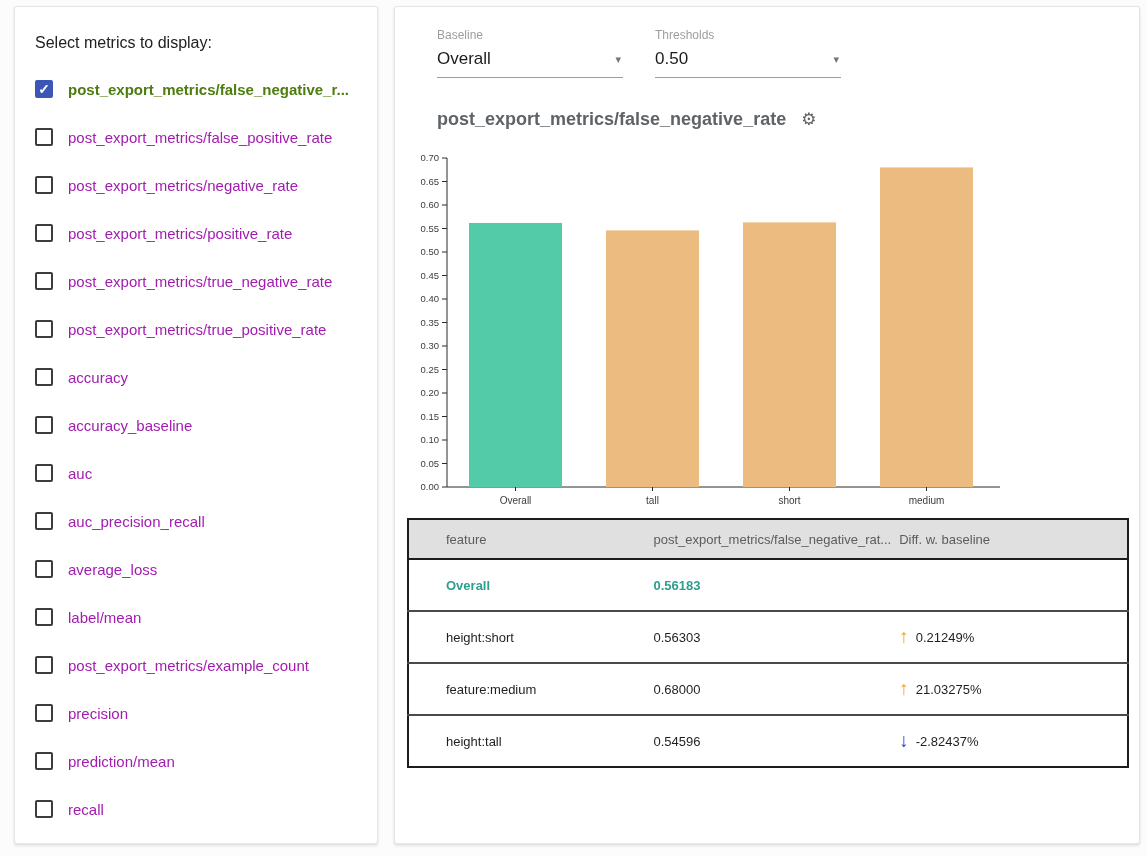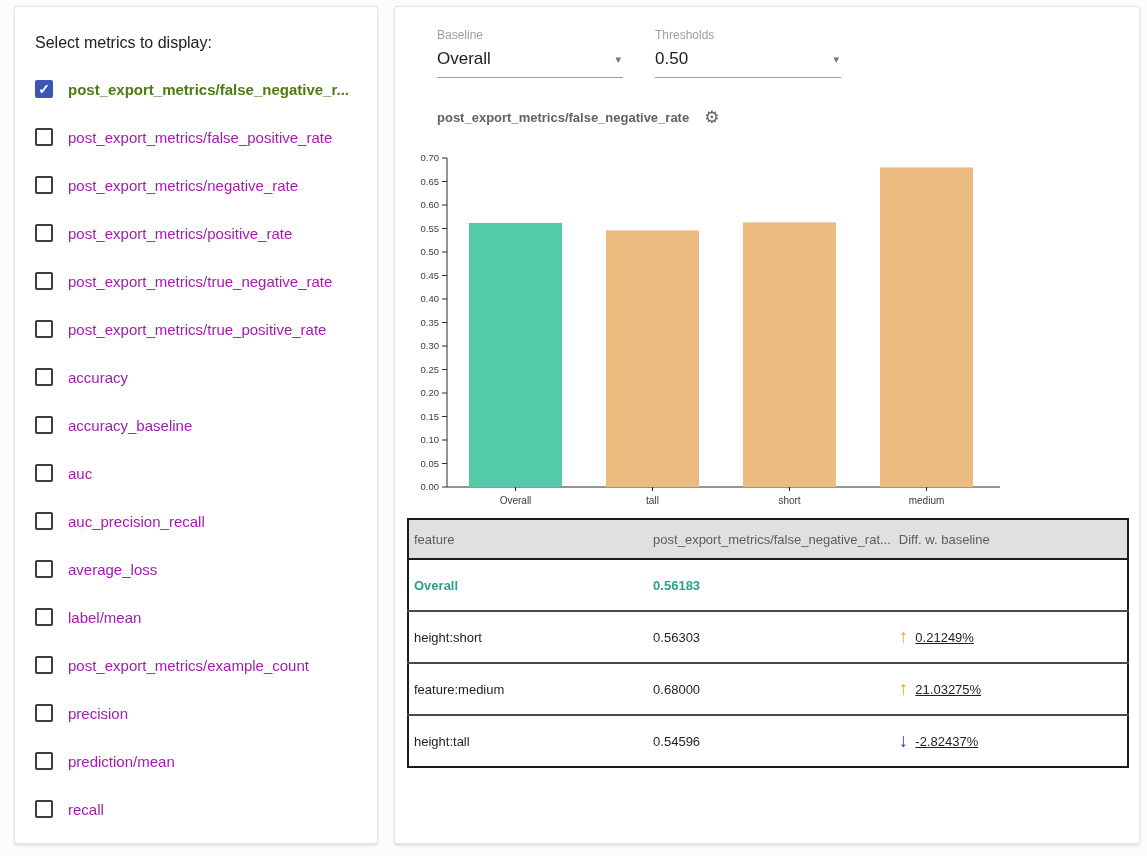--- a/index.html
+++ b/index.html
@@ -68,21 +68,21 @@
     position: absolute; right: 2px; top: 6px;
     font-size: 11px; color: #757575;
   }
 
   
   .chart-title-row {
     position: absolute; left: 42px; top: 102px;
     display: flex; align-items: center;
   }
   .chart-title {
-    font-size: 13px; font-weight: 700; color: #5F6368;
+    font-size: 18px; font-weight: 700; color: #5F6368;
   }
   .gear {
     margin-left: 15px; font-size: 17px; color: #616161; cursor: pointer;
     font-family: "DejaVu Sans", sans-serif; line-height: 1;
   }
 
   
   #chart-svg { position: absolute; left: 20px; top: 142px; }
   .ytick-label { font-size: 9.5px; fill: #3C3C3C; }
   .xtick-label { font-size: 10px;  fill: #3C3C3C; }
@@ -94,32 +94,32 @@
     border: 2px solid #1C1C1C;
     font-size: 13px;
   }
   #metric-table th {
     background: #E0E0E0; color: #5C5C5C; font-weight: 400;
     text-align: left; height: 40px;
     border-bottom: 2px solid #1C1C1C;
   }
   #metric-table td { height: 52px; }
   #metric-table tr.data-row + tr.data-row td { border-top: 2px solid #4A4A4A; }
-  .col-feature { width: 248px; padding-left: 5px; }
+  .col-feature { width: 248px; padding-left: 37px; }
   .col-value   { width: 234px; }
   .col-diff    { width: 240px; padding-left: 8px; }
   tr.baseline-row td { color: var(--baseline-green); font-weight: 700; }
   td, th { color: #1F1F1F; }
   .diff-arrow {
     font-size: 19px; margin-right: 7px; vertical-align: middle;
     font-weight: 700;
   }
   .diff-arrow.up   { color: var(--up-orange); }
   .diff-arrow.down { color: var(--down-blue); }
-  .diff-text { vertical-align: middle; text-decoration: underline; }
+  .diff-text { vertical-align: middle; }
 </style>
 </head>
 <body>
 
 <div id="left-card" class="card">
   <div class="panel-title">Select metrics to display:</div>
   <ul id="metric-list">
       <li class="checked-item">
         <span class="cb checked">
           <span class="tick">✓</span>

